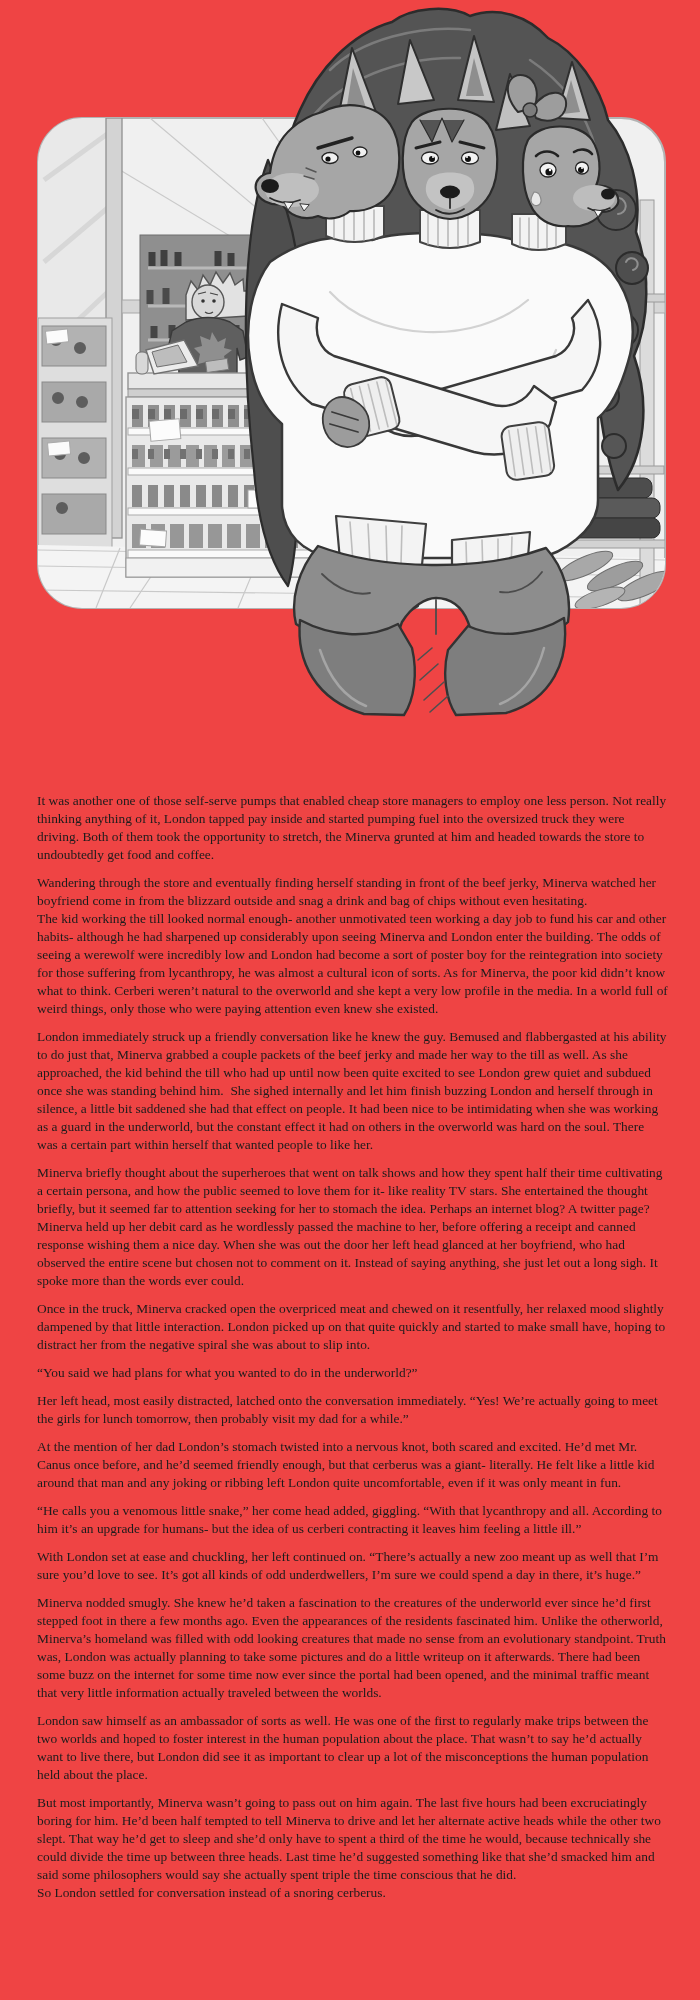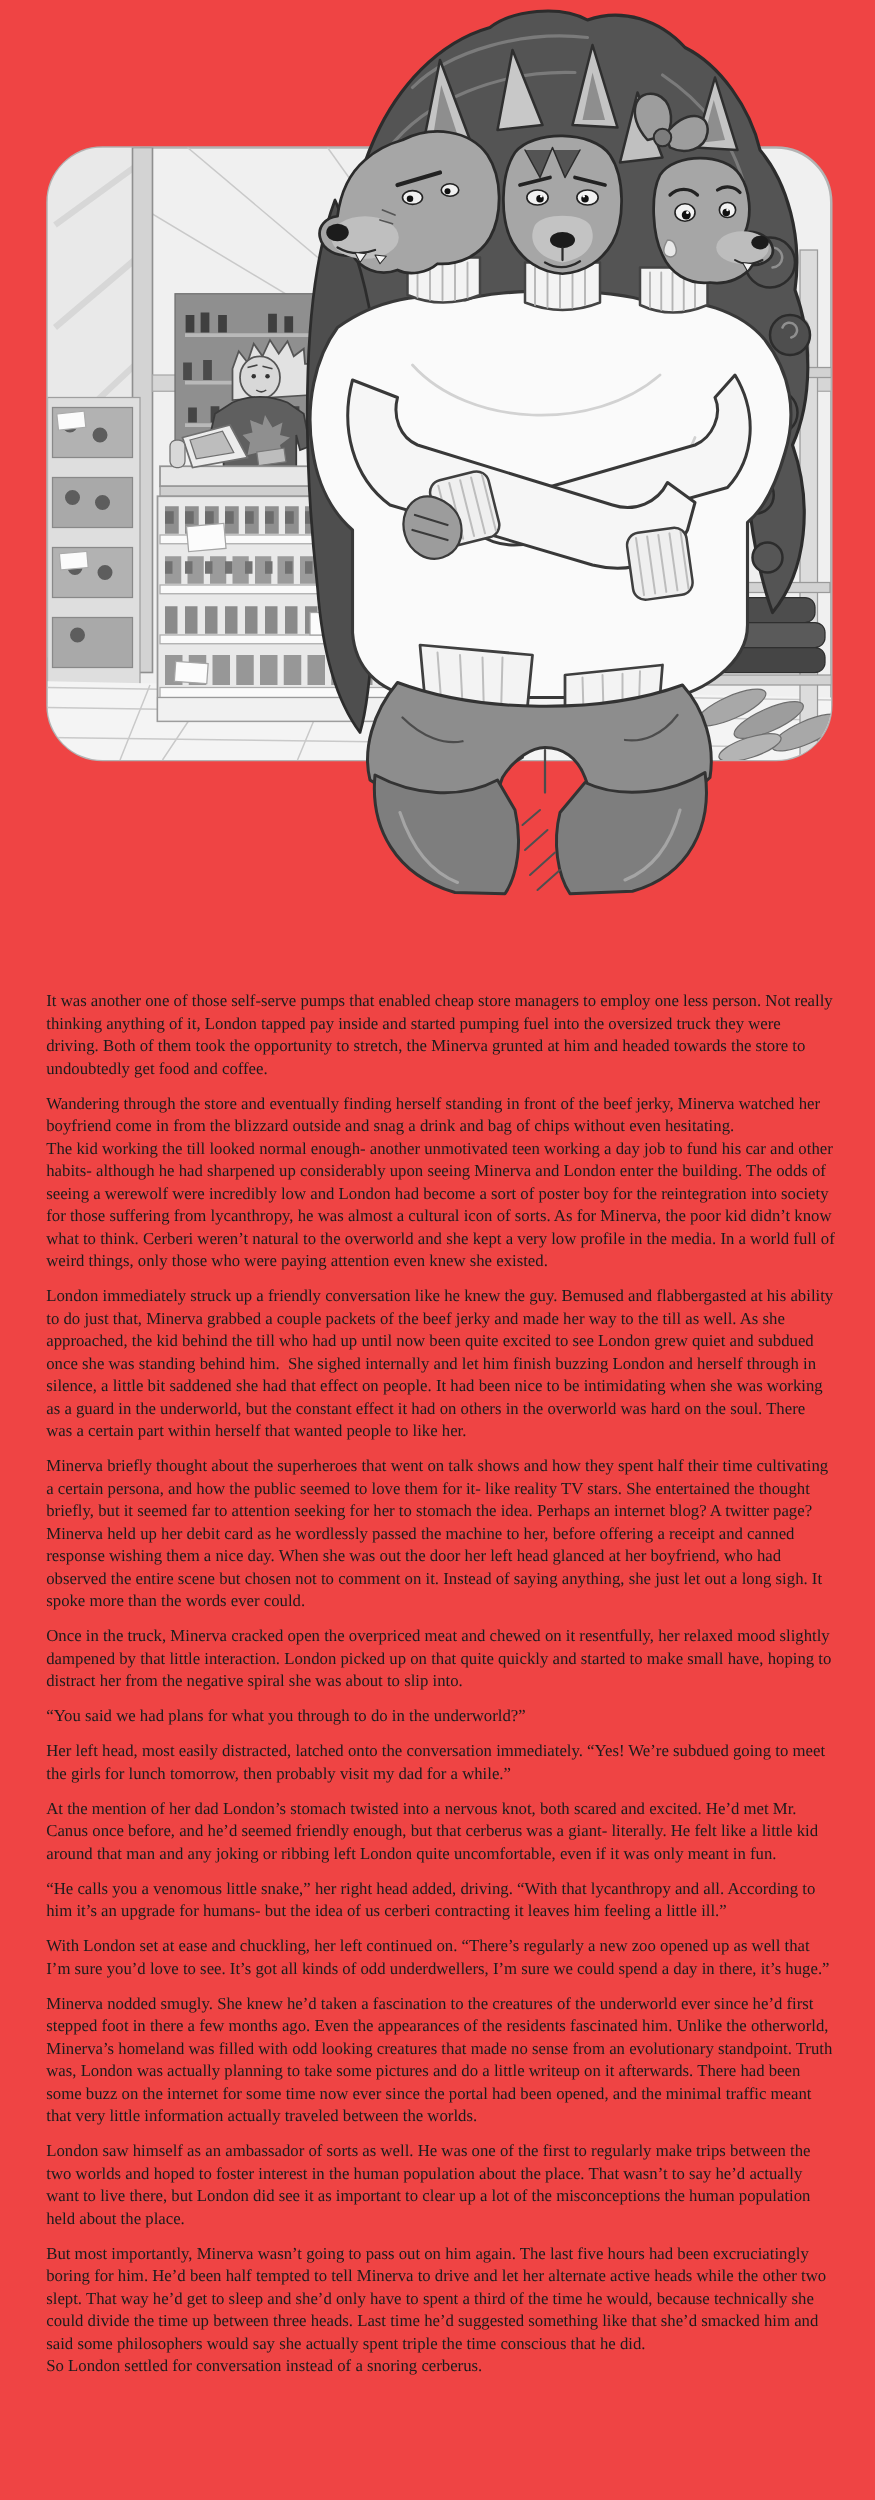--- a/index.html
+++ b/index.html
@@ -260,23 +260,23 @@
   </svg>
   </div>
 
   <div class="story">
     <p>It was another one of those self-serve pumps that enabled cheap store managers to employ one less person. Not really thinking anything of it, London tapped pay inside and started pumping fuel into the oversized truck they were driving. Both of them took the opportunity to stretch, the Minerva grunted at him and headed towards the store to undoubtedly get food and coffee.</p>
     <p>Wandering through the store and eventually finding herself standing in front of the beef jerky, Minerva watched her boyfriend come in from the blizzard outside and snag a drink and bag of chips without even hesitating.
 The kid working the till looked normal enough- another unmotivated teen working a day job to fund his car and other habits- although he had sharpened up considerably upon seeing Minerva and London enter the building. The odds of seeing a werewolf were incredibly low and London had become a sort of poster boy for the reintegration into society for those suffering from lycanthropy, he was almost a cultural icon of sorts. As for Minerva, the poor kid didn’t know what to think. Cerberi weren’t natural to the overworld and she kept a very low profile in the media. In a world full of weird things, only those who were paying attention even knew she existed.</p>
     <p>London immediately struck up a friendly conversation like he knew the guy. Bemused and flabbergasted at his ability to do just that, Minerva grabbed a couple packets of the beef jerky and made her way to the till as well. As she approached, the kid behind the till who had up until now been quite excited to see London grew quiet and subdued once she was standing behind him.  She sighed internally and let him finish buzzing London and herself through in silence, a little bit saddened she had that effect on people. It had been nice to be intimidating when she was working as a guard in the underworld, but the constant effect it had on others in the overworld was hard on the soul. There was a certain part within herself that wanted people to like her.</p>
     <p>Minerva briefly thought about the superheroes that went on talk shows and how they spent half their time cultivating a certain persona, and how the public seemed to love them for it- like reality TV stars. She entertained the thought briefly, but it seemed far to attention seeking for her to stomach the idea. Perhaps an internet blog? A twitter page? Minerva held up her debit card as he wordlessly passed the machine to her, before offering a receipt and canned response wishing them a nice day. When she was out the door her left head glanced at her boyfriend, who had observed the entire scene but chosen not to comment on it. Instead of saying anything, she just let out a long sigh. It spoke more than the words ever could.</p>
     <p>Once in the truck, Minerva cracked open the overpriced meat and chewed on it resentfully, her relaxed mood slightly dampened by that little interaction. London picked up on that quite quickly and started to make small have, hoping to distract her from the negative spiral she was about to slip into.</p>
-    <p>“You said we had plans for what you through to do in the underworld?”</p>
-    <p>Her left head, most easily distracted, latched onto the conversation immediately. “Yes! We’re subdued going to meet the girls for lunch tomorrow, then probably visit my dad for a while.”</p>
+    <p>“You said we had plans for what you wanted to do in the underworld?”</p>
+    <p>Her left head, most easily distracted, latched onto the conversation immediately. “Yes! We’re actually going to meet the girls for lunch tomorrow, then probably visit my dad for a while.”</p>
     <p>At the mention of her dad London’s stomach twisted into a nervous knot, both scared and excited. He’d met Mr. Canus once before, and he’d seemed friendly enough, but that cerberus was a giant- literally. He felt like a little kid around that man and any joking or ribbing left London quite uncomfortable, even if it was only meant in fun.</p>
-    <p>“He calls you a venomous little snake,” her right head added, driving. “With that lycanthropy and all. According to him it’s an upgrade for humans- but the idea of us cerberi contracting it leaves him feeling a little ill.”</p>
-    <p>With London set at ease and chuckling, her left continued on. “There’s regularly a new zoo opened up as well that I’m sure you’d love to see. It’s got all kinds of odd underdwellers, I’m sure we could spend a day in there, it’s huge.”</p>
+    <p>“He calls you a venomous little snake,” her come head added, giggling. “With that lycanthropy and all. According to him it’s an upgrade for humans- but the idea of us cerberi contracting it leaves him feeling a little ill.”</p>
+    <p>With London set at ease and chuckling, her left continued on. “There’s actually a new zoo meant up as well that I’m sure you’d love to see. It’s got all kinds of odd underdwellers, I’m sure we could spend a day in there, it’s huge.”</p>
     <p>Minerva nodded smugly. She knew he’d taken a fascination to the creatures of the underworld ever since he’d first stepped foot in there a few months ago. Even the appearances of the residents fascinated him. Unlike the otherworld, Minerva’s homeland was filled with odd looking creatures that made no sense from an evolutionary standpoint. Truth was, London was actually planning to take some pictures and do a little writeup on it afterwards. There had been some buzz on the internet for some time now ever since the portal had been opened, and the minimal traffic meant that very little information actually traveled between the worlds.</p>
     <p>London saw himself as an ambassador of sorts as well. He was one of the first to regularly make trips between the two worlds and hoped to foster interest in the human population about the place. That wasn’t to say he’d actually want to live there, but London did see it as important to clear up a lot of the misconceptions the human population held about the place.</p>
     <p>But most importantly, Minerva wasn’t going to pass out on him again. The last five hours had been excruciatingly boring for him. He’d been half tempted to tell Minerva to drive and let her alternate active heads while the other two slept. That way he’d get to sleep and she’d only have to spent a third of the time he would, because technically she could divide the time up between three heads. Last time he’d suggested something like that she’d smacked him and said some philosophers would say she actually spent triple the time conscious that he did.
 So London settled for conversation instead of a snoring cerberus.</p>
   </div>
 </div>
 
 </body></html>

